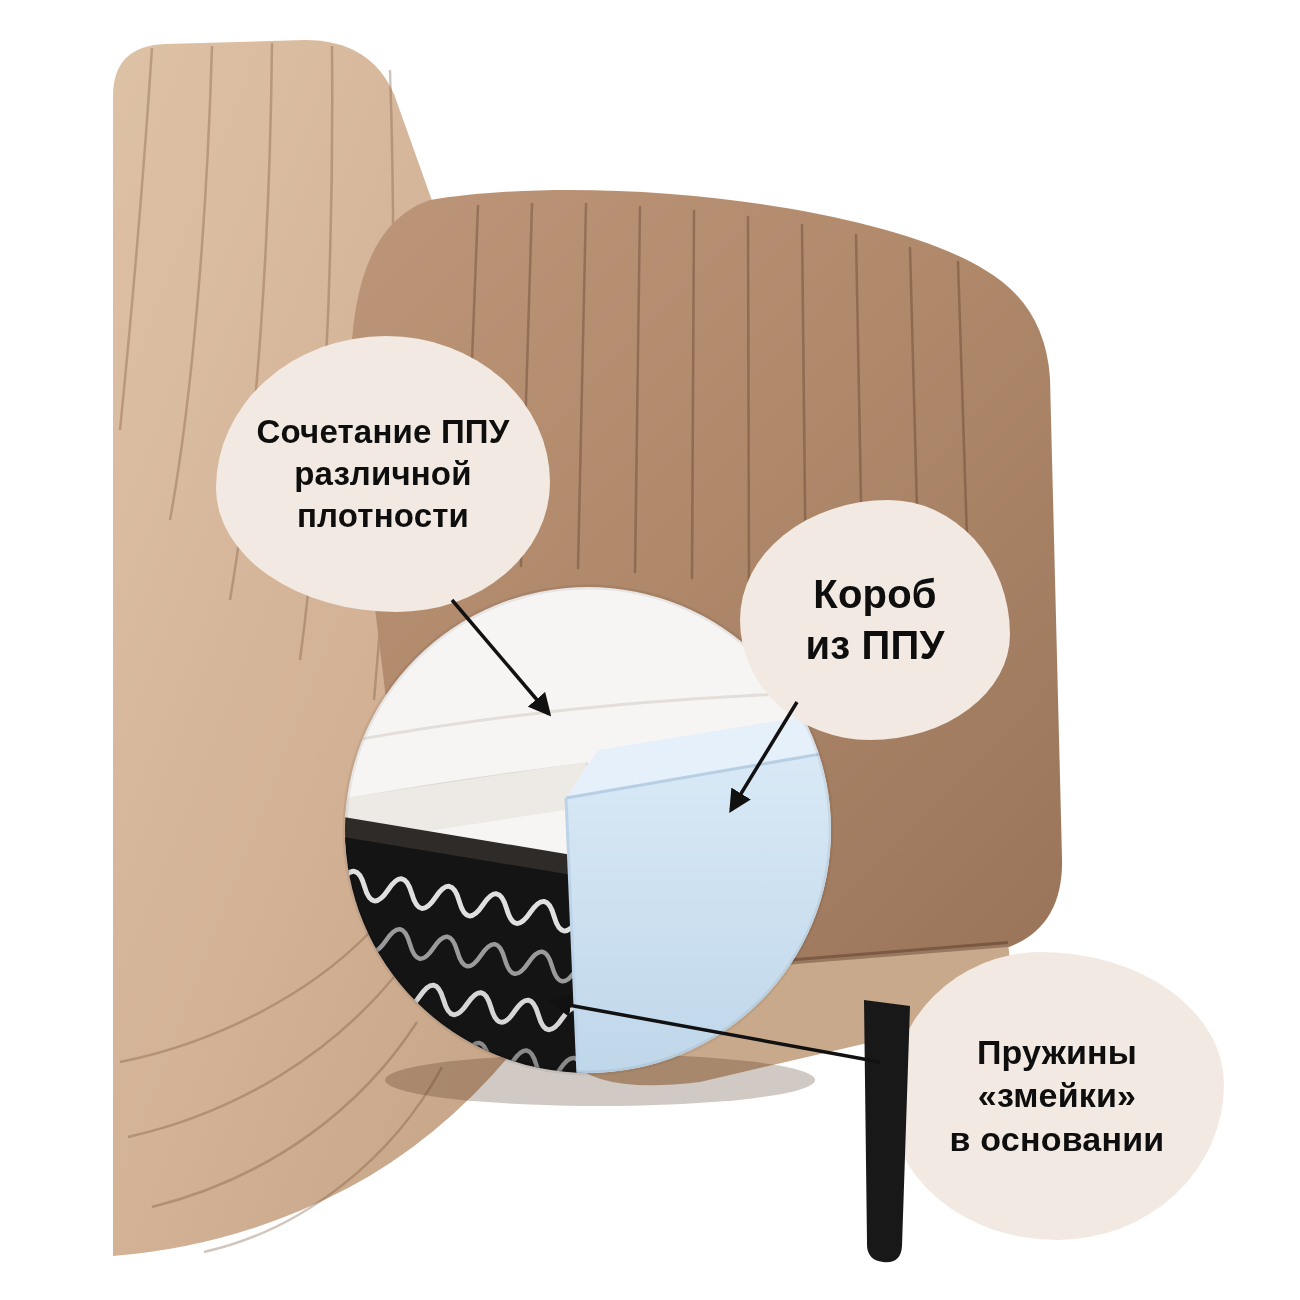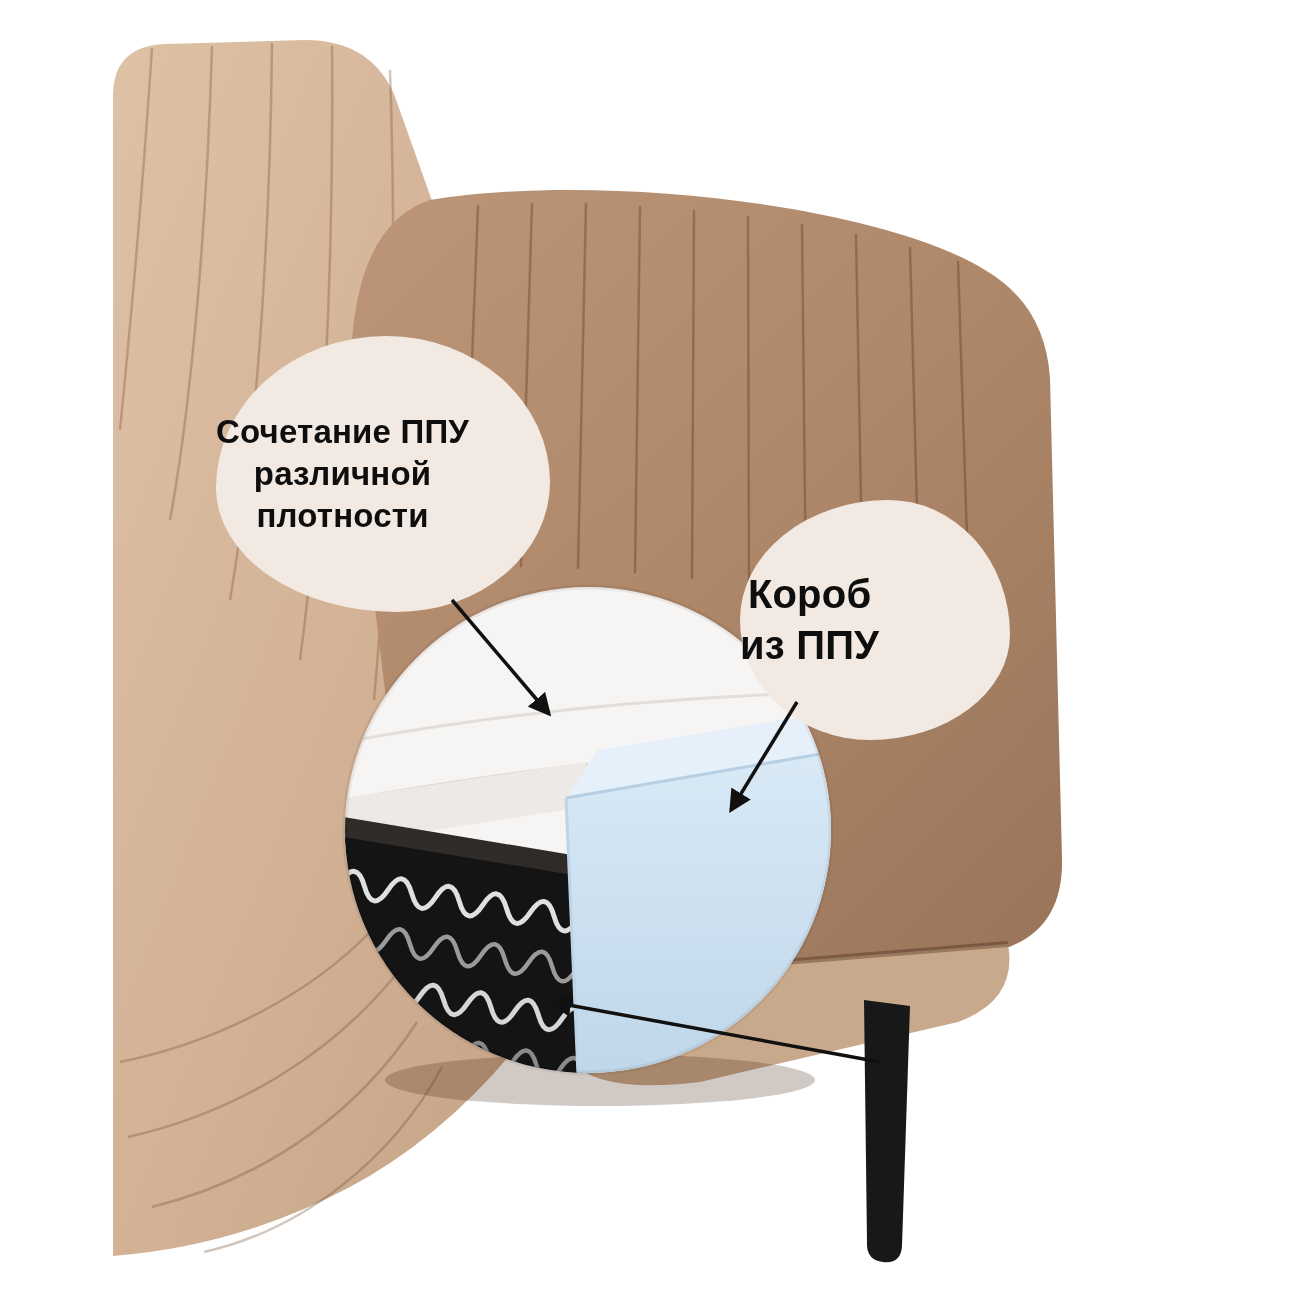--- a/index.html
+++ b/index.html
@@ -23,20 +23,21 @@
     position:absolute; left:0; top:0;
     width:1300px; height:1300px;
     z-index:3;
     pointer-events:none;
   }
   .blob {
     position:absolute;
     background:#f2eae2;
     display:flex;
     align-items:center;
+    justify-content:center;
     z-index:2;
   }
   .blob-label {
     white-space:pre-line;
     text-align:center;
     font-weight:bold;
     color:#0e0e0e;
     line-height:1.28;
     letter-spacing:0.2px;
   }
@@ -158,20 +159,25 @@
     <span class="blob-label">Сочетание ППУ
 различной
 плотности</span>
   </div>
 
   <div class="blob blob-box">
     <span class="blob-label">Короб
 из ППУ</span>
   </div>
 
+  <div class="blob blob-springs">
+    <span class="blob-label">Пружины
+«змейки»
+в основании</span>
+  </div>
 
   <svg class="overlay" viewBox="0 0 1300 1300" aria-hidden="true">
     <defs>
       <marker id="ah" viewBox="0 0 10 10" refX="8.5" refY="5" markerWidth="6.5" markerHeight="6.5" orient="auto-start-reverse">
         <path d="M0 0 L10 5 L0 10 Z" fill="#111111"></path>
       </marker>
     </defs>
     <path d="M864 1000 L910 1006 L902 1246 Q901 1264 883 1262 Q866 1260 867 1242 Z" fill="#181818"></path>
     <g stroke="#111111" stroke-width="3.5" fill="none">
       <path d="M452 600 L549 714" marker-end="url(#ah)"></path>

